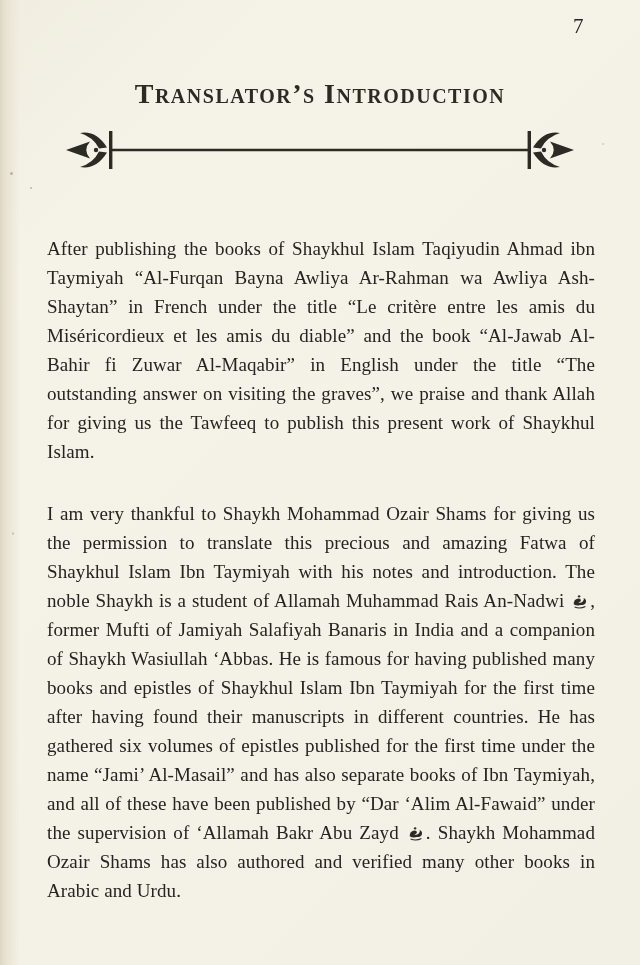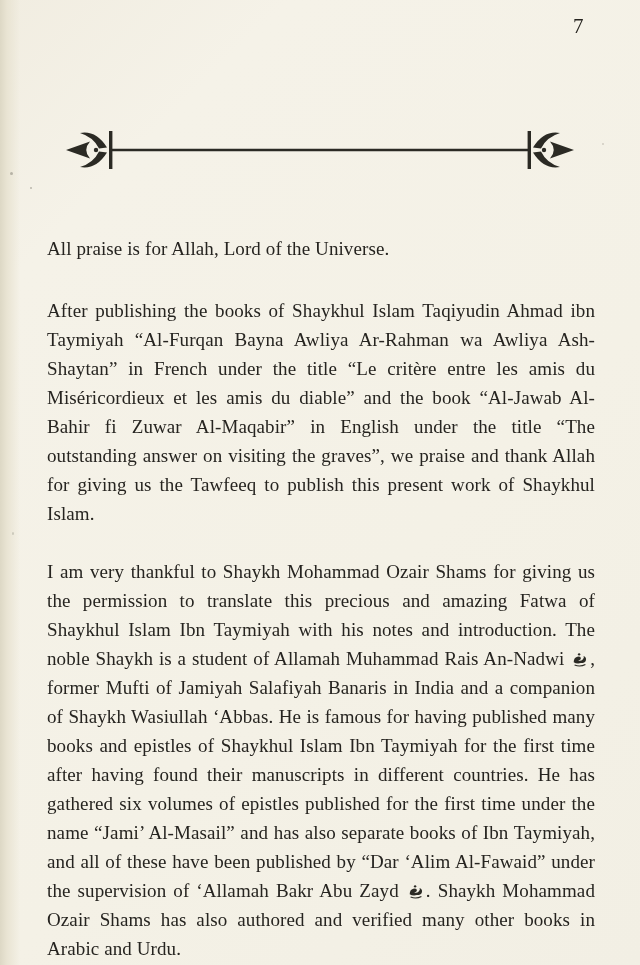--- a/index.html
+++ b/index.html
@@ -82,40 +82,40 @@
 <div class="page">
 
   <div class="edge-shadow"></div>
   <div class="speck s1"></div>
   <div class="speck s2"></div>
   <div class="speck s3"></div>
   <div class="speck s4"></div>
 
   <div class="page-number">7</div>
 
+  <h1 class="title">Translator’s Introduction</h1>
 
   <div class="divider">
     <svg width="510" height="44" viewBox="0 0 510 44" aria-hidden="true">
       <defs>
         <g id="orn" fill="#2b2a24">
           <rect x="44" y="3" width="3.4" height="38"></rect>
           <path d="M1 22 L25 13.5 Q17.5 22 25 30.5 Z"></path>
           <path d="M42 19.5 Q31 2 15 5 Q28.5 9 34 20.5 Z"></path>
           <path d="M42 24.5 Q31 42 15 39 Q28.5 35 34 23.5 Z"></path>
           <circle cx="31" cy="22" r="2.2"></circle>
         </g>
       </defs>
       <line x1="46" y1="22" x2="464" y2="22" stroke="#2b2a24" stroke-width="2.4"></line>
       <use href="#orn"></use>
       <use href="#orn" transform="translate(510,0) scale(-1,1)"></use>
     </svg>
   </div>
 
   <div class="content">
-    <p>All praise is for Allah, Lord of the Universe.</p>
     <p>After publishing the books of Shaykhul Islam Taqiyudin Ahmad ibn Taymiyah “Al-Furqan Bayna Awliya Ar-Rahman wa Awliya Ash-Shaytan” in French under the title “Le critère entre les amis du Miséricordieux et les amis du diable” and the book “Al-Jawab Al-Bahir fi Zuwar Al-Maqabir” in English under the title “The outstanding answer on visiting the graves”, we praise and thank Allah for giving us the Tawfeeq to publish this present work of Shaykhul Islam.</p>
     <p><span>I am very thankful to Shaykh Mohammad Ozair Shams for giving us the permission to translate this precious and amazing Fatwa of Shaykhul Islam Ibn Taymiyah with his notes and introduction. The noble Shaykh is a student of Allamah Muhammad Rais An-Nadwi </span><svg class="hon" width="18" height="15" viewBox="0 0 20 16" aria-hidden="true">
           <path d="M3 11 Q3 6 7 5 Q11 4 11 7 Q11 9 8 9 Q11 10 13 8 Q15 6 14 4 Q17.5 5.5 16.5 9 Q15.5 12 11 12 Q6 13 3 11 Z" fill="#2b2a24"></path>
           <circle cx="9" cy="2.3" r="1.3" fill="#2b2a24"></circle>
           <path d="M4 14 Q10 16.5 16 13.5" stroke="#2b2a24" stroke-width="1.2" fill="none"></path>
         </svg><span>, former Mufti of Jamiyah Salafiyah Banaris in India and a companion of Shaykh Wasiullah ‘Abbas. He is famous for having published many books and epistles of Shaykhul Islam Ibn Taymiyah for the first time after having found their manuscripts in different countries. He has gathered six volumes of epistles published for the first time under the name “Jami’ Al-Masail” and has also separate books of Ibn Taymiyah, and all of these have been published by “Dar ‘Alim Al-Fawaid” under the supervision of ‘Allamah Bakr Abu Zayd </span><svg class="hon" width="18" height="15" viewBox="0 0 20 16" aria-hidden="true">
           <path d="M3 11 Q3 6 7 5 Q11 4 11 7 Q11 9 8 9 Q11 10 13 8 Q15 6 14 4 Q17.5 5.5 16.5 9 Q15.5 12 11 12 Q6 13 3 11 Z" fill="#2b2a24"></path>
           <circle cx="9" cy="2.3" r="1.3" fill="#2b2a24"></circle>
           <path d="M4 14 Q10 16.5 16 13.5" stroke="#2b2a24" stroke-width="1.2" fill="none"></path>
         </svg><span>. Shaykh Mohammad Ozair Shams has also authored and verified many other books in Arabic and Urdu.</span></p>

